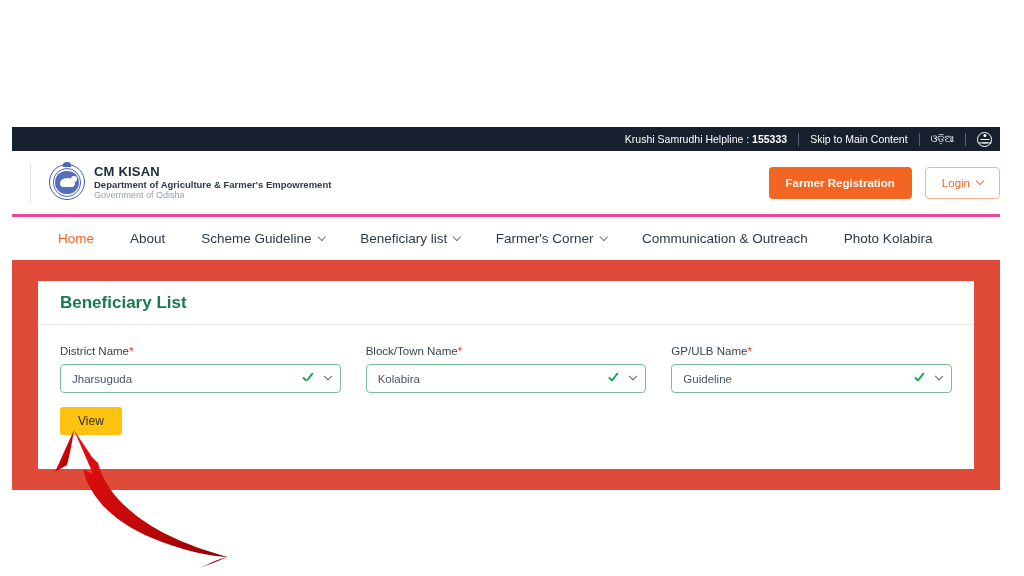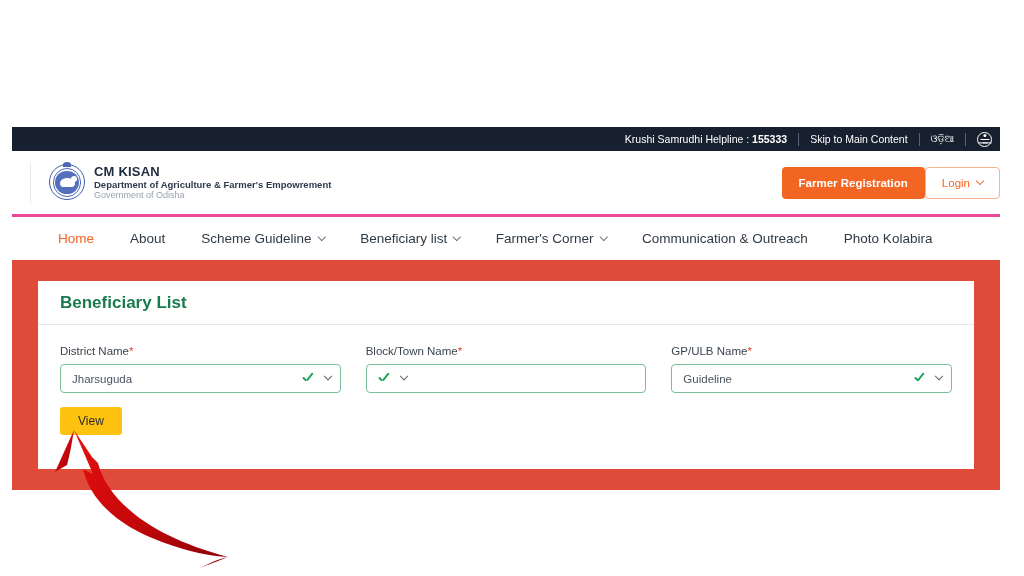--- a/index.html
+++ b/index.html
@@ -117,21 +117,21 @@
     content:""; position:absolute; right:-2px; top:-2.4px;
     width:6px; height:6px; border-radius:50%; background:#ffffff;
   }
   .emblem-cm .crown{
     position:absolute; left:50%; transform:translateX(-50%); top:-3.4px;
     width:8px; height:5px; background:#4a66b5;
     border-radius:50% 50% 0 0;
   }
 
   
-  .hdr-actions { margin-left:auto; display:flex; align-items:center; }
+  .hdr-actions { margin-left:auto; display:flex; align-items:center; gap:13px; }
   .btn-register {
     background:#f26522; color:#ffffff;
     font-size:11.5px; font-weight:bold;
     padding:10px 17px; border:none; border-radius:4px;
     cursor:pointer; white-space:nowrap;
   }
   .btn-login {
     background:#ffffff; color:#f26522;
     font-size:11.5px;
     padding:9px 16px; border:1px solid #f9b38c; border-radius:4px;
@@ -307,20 +307,21 @@
             <label class="field-label"><span>District Name</span><span class="req">*</span></label>
             <div class="select-wrap">
               <span class="select-val">Jharsuguda</span>
               <span class="tick"></span>
               <span class="sel-caret"></span>
             </div>
           </div>
           <div class="field">
             <label class="field-label"><span>Block/Town Name</span><span class="req">*</span></label>
             <div class="select-wrap">
+              <span class="select-val">Kolabira</span>
               <span class="tick"></span>
               <span class="sel-caret"></span>
             </div>
           </div>
           <div class="field">
             <label class="field-label"><span>GP/ULB Name</span><span class="req">*</span></label>
             <div class="select-wrap">
               <span class="select-val">Guideline</span>
               <span class="tick"></span>
               <span class="sel-caret"></span>

